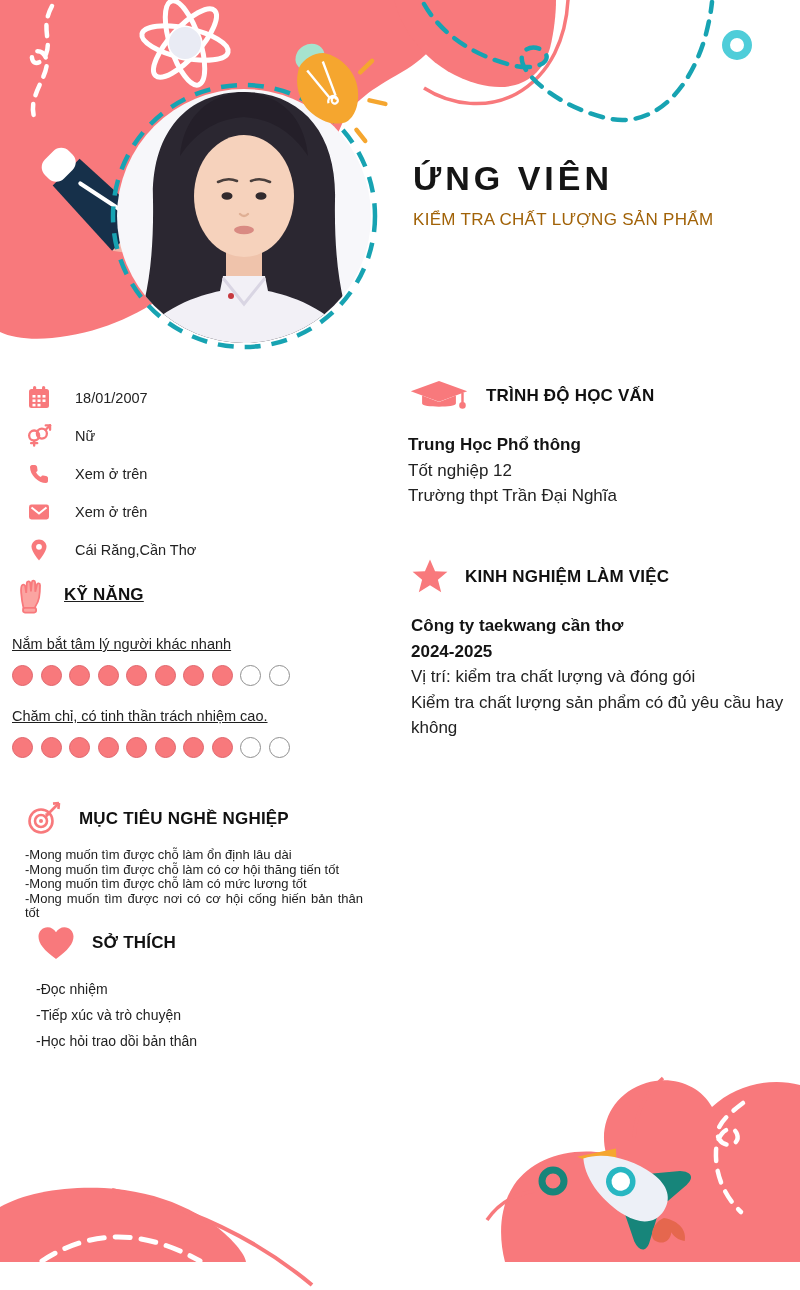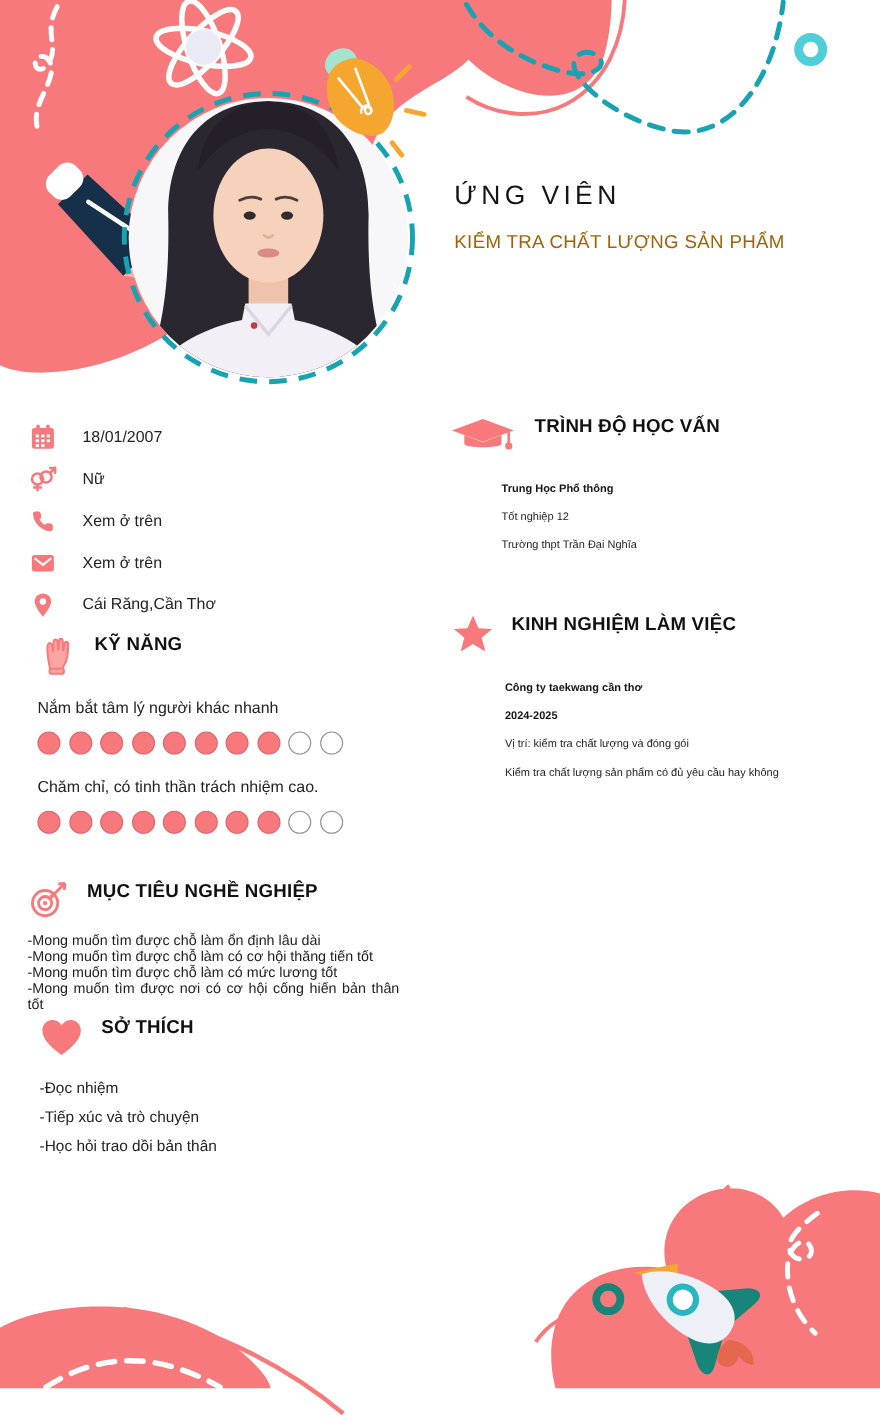--- a/index.html
+++ b/index.html
@@ -5,55 +5,55 @@
   html,body{margin:0;padding:0;background:#fff;}
   body{font-family:"Liberation Sans","DejaVu Sans",sans-serif;color:#1f1f1f;}
   .page{position:relative;width:800px;height:1290px;background:#fff;overflow:hidden;border-bottom:2px solid #dedede;}
   svg{display:block;}
   .deco{position:absolute;left:0;pointer-events:none;}
   #deco-top{top:0;}
   #deco-bottom{top:1055px;}
 
   
   .name-block{position:absolute;left:413px;top:158px;width:370px;}
-  .name{font-size:24px;font-weight:normal;letter-spacing:4px;color:#151515;line-height:40px;}
+  .name{font-size:34px;font-weight:bold;letter-spacing:4px;color:#151515;line-height:40px;}
   .job-title{margin-top:12px;font-size:17px;color:#a16207;letter-spacing:0.3px;}
 
   
   .contact{position:absolute;left:25px;top:379px;width:350px;}
   .contact-row{display:flex;align-items:center;height:38px;}
   .cicon{width:27px;height:27px;flex:0 0 27px;display:flex;align-items:center;justify-content:center;}
   .cval{margin-left:23px;font-size:14.5px;color:#222;text-align:center;}
 
   
-  .sec-head{display:flex;}
+  .sec-head{display:flex;align-items:center;}
   .sec-head h2{margin:0;font-size:17px;font-weight:bold;color:#111;letter-spacing:0.2px;}
   .sicon{display:flex;align-items:center;justify-content:center;margin-right:16px;}
 
   
-  .skills{position:absolute;left:34px;top:576px;width:360px;}
+  .skills{position:absolute;left:12px;top:576px;width:360px;text-decoration:underline;}
   .skill-label{margin-top:22px;font-size:14.5px;color:#222;}
   .dots{margin-top:13px;display:flex;}
   .dot{width:21px;height:21px;border-radius:50%;background:#fff;border:1.6px solid #8f8f8f;margin-right:7.5px;box-sizing:border-box;}
   .dot.filled{background:#F8797C;border-color:#e0656c;}
 
   
   .objective{position:absolute;left:25px;top:800px;width:338px;}
   .obj-lines{margin-top:10px;}
   .obj-line{font-size:13px;line-height:14.6px;color:#1d1d1d;text-align:justify;}
 
   
   .hobbies{position:absolute;left:22px;top:924px;width:340px;margin-left:14px;}
   .hobby-line{font-size:14px;line-height:26px;color:#222;}
   .hobby-lines{margin-top:14px;}
 
   
   .education{position:absolute;left:408px;top:378px;width:380px;}
   .experience{position:absolute;left:411px;top:558px;width:385px;}
-  .rc-lines{margin-top:18px;font-size:10px;line-height:25.5px;color:#222;margin-left:48px;}
+  .rc-lines{margin-top:18px;font-size:17px;line-height:25.5px;color:#222;}
   .bold-line{font-weight:bold;color:#141414;}
 </style>
 </head>
 <body>
 
 <div class="page">
 
   <svg id="deco-top" class="deco" width="800" height="370" viewBox="0 0 800 370">
     <defs>
       <clipPath id="photoClip">

